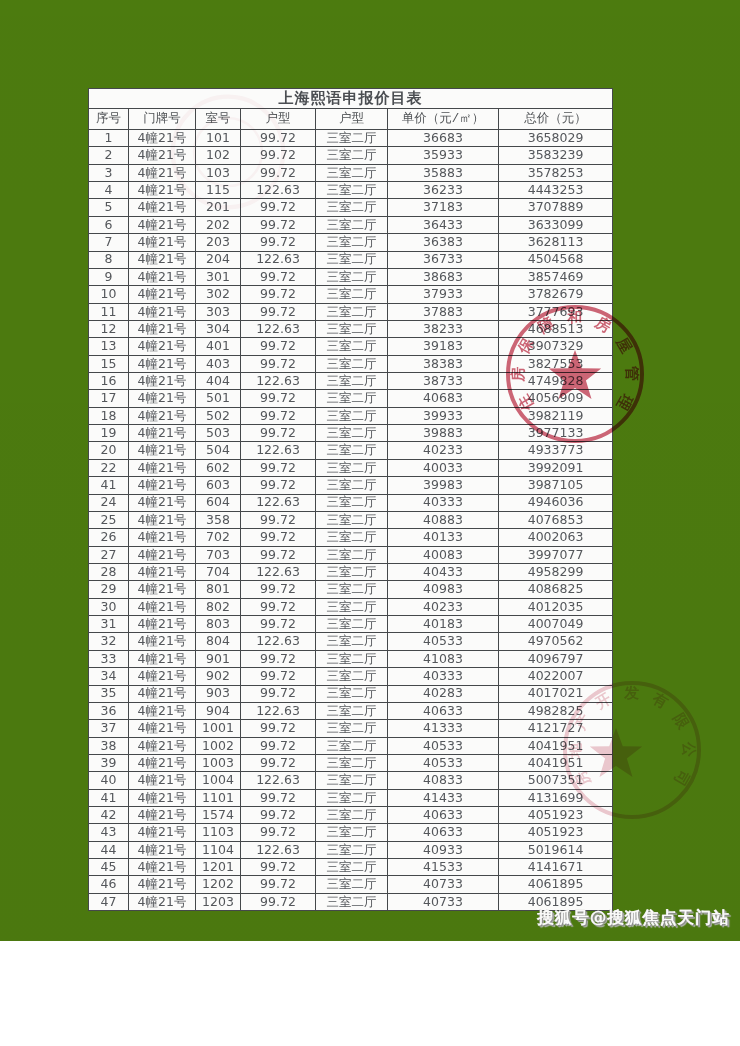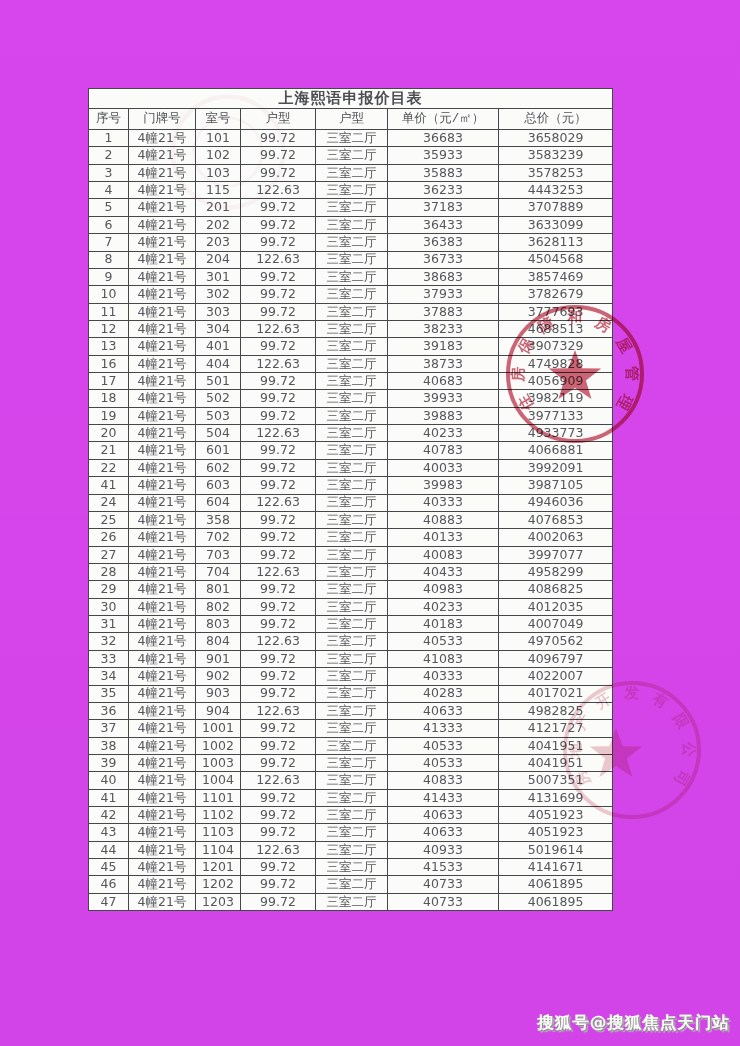--- a/index.html
+++ b/index.html
@@ -1,19 +1,19 @@
 <!DOCTYPE html>
 <html><head>
 <meta charset="utf-8">
 <style>
   html,body{margin:0;padding:0;}
   .page{
     position:relative;
-    width:740px;height:1046px;
-    background:#d946ef;
+    width:740px;height:941px;
+    background:#4d7c0f;
     overflow:hidden;
     font-family:"DejaVu Sans","Liberation Sans",sans-serif;
   }
   
   .page::before{
     content:"";position:absolute;inset:0;
     background:linear-gradient(180deg,rgba(0,0,0,0.012),rgba(0,0,0,0.03));
     pointer-events:none;
   }
   table.price{
@@ -209,20 +209,29 @@
         <tr>
           <td>13</td>
           <td>4幢21号</td>
           <td>401</td>
           <td>99.72</td>
           <td>三室二厅</td>
           <td>39183</td>
           <td>3907329</td>
         </tr>
         <tr>
+          <td>15</td>
+          <td>4幢21号</td>
+          <td>403</td>
+          <td>99.72</td>
+          <td>三室二厅</td>
+          <td>38383</td>
+          <td>3827553</td>
+        </tr>
+        <tr>
           <td>16</td>
           <td>4幢21号</td>
           <td>404</td>
           <td>122.63</td>
           <td>三室二厅</td>
           <td>38733</td>
           <td>4749828</td>
         </tr>
         <tr>
           <td>17</td>
@@ -254,29 +263,20 @@
         <tr>
           <td>20</td>
           <td>4幢21号</td>
           <td>504</td>
           <td>122.63</td>
           <td>三室二厅</td>
           <td>40233</td>
           <td>4933773</td>
         </tr>
         <tr>
-          <td>21</td>
-          <td>4幢21号</td>
-          <td>601</td>
-          <td>99.72</td>
-          <td>三室二厅</td>
-          <td>40783</td>
-          <td>4066881</td>
-        </tr>
-        <tr>
           <td>22</td>
           <td>4幢21号</td>
           <td>602</td>
           <td>99.72</td>
           <td>三室二厅</td>
           <td>40033</td>
           <td>3992091</td>
         </tr>
         <tr>
           <td>41</td>
@@ -445,21 +445,21 @@
           <td>4幢21号</td>
           <td>1101</td>
           <td>99.72</td>
           <td>三室二厅</td>
           <td>41433</td>
           <td>4131699</td>
         </tr>
         <tr>
           <td>42</td>
           <td>4幢21号</td>
-          <td>1102</td>
+          <td>1574</td>
           <td>99.72</td>
           <td>三室二厅</td>
           <td>40633</td>
           <td>4051923</td>
         </tr>
         <tr>
           <td>43</td>
           <td>4幢21号</td>
           <td>1103</td>
           <td>99.72</td>

